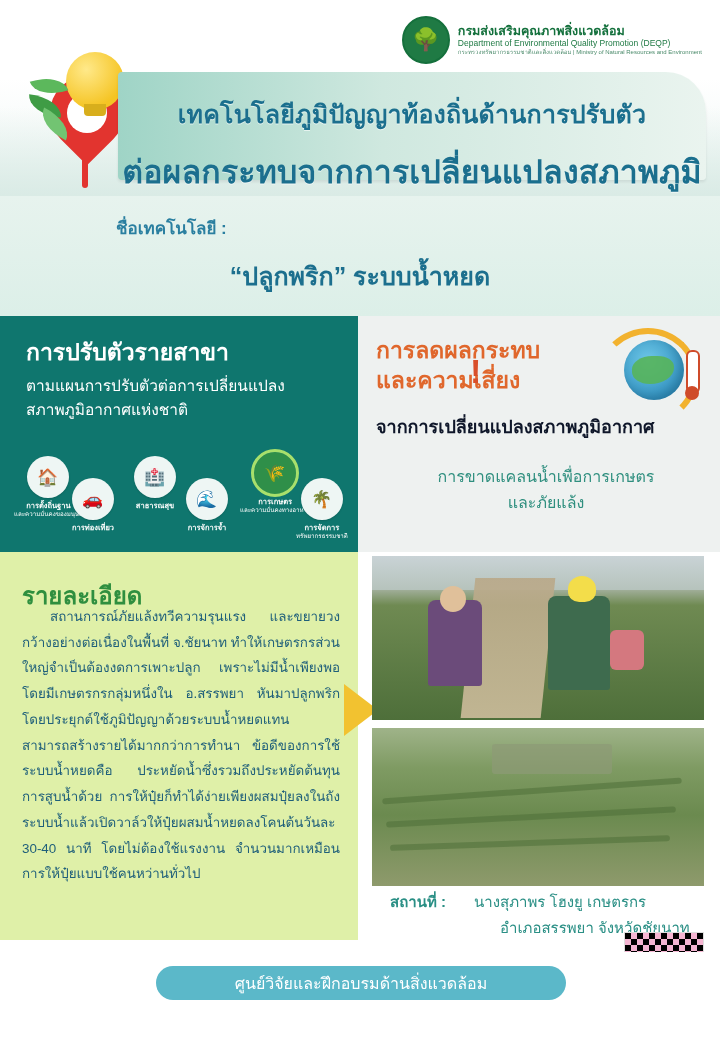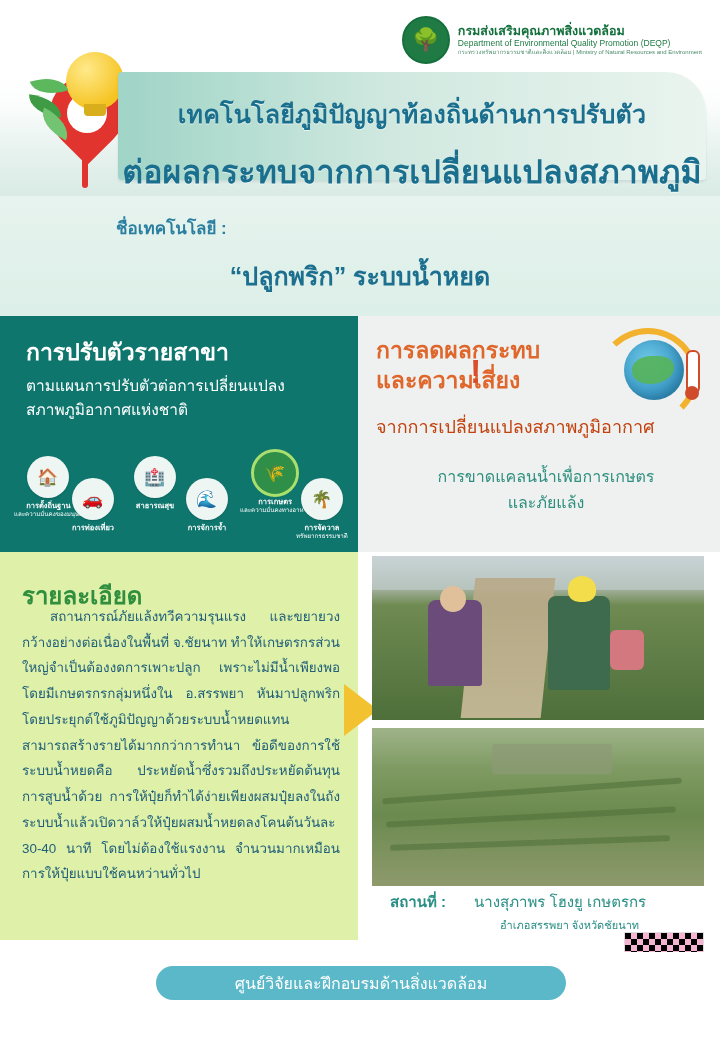--- a/index.html
+++ b/index.html
@@ -238,21 +238,22 @@
     width: 240px;
     font-size: 23px;
     color: #e0672c;
     font-weight: bold;
     line-height: 1.3;
   }
   .panel-right .sub {
     position: absolute;
     left: 18px; top: 96px;
     font-size: 18px;
-    color: #c2410c;
+    color: #0f172a;
+    font-weight: bold;
   }
   .panel-right .note {
     position: absolute;
     left: 48px; top: 148px;
     width: 280px;
     text-align: center;
     font-size: 16px;
     color: #2f8f7f;
     line-height: 1.6;
   }
@@ -396,21 +397,21 @@
   }
   .loc-line1 {
     position: absolute;
     left: 96px; top: 4px;
     font-size: 15px;
     color: #2a8f85;
   }
   .loc-line2 {
     position: absolute;
     left: 122px; top: 30px;
-    font-size: 11px;
+    font-size: 15px;
     color: #2a8f85;
   }
 
   
   .qr-box {
     position: absolute;
     right: 16px; bottom: 28px;
     width: 78px; height: 78px;
     background: #ffffff;
     border: 1px solid #ddd;
@@ -530,21 +531,21 @@
       <div class="sector-col" style="left:230px; top:-4px;">
         <div class="sector-circle hl">🌾</div>
         <div class="sector-cap">
           <span>การเกษตร</span>
           <small>และความมั่นคงทางอาหาร</small>
         </div>
       </div>
       <div class="sector-col" style="left:286px; top:22px;">
         <div class="sector-circle">🌴</div>
         <div class="sector-cap">
-          <span>การจัดวาล</span>
+          <span>การจัดการ</span>
           <small>ทรัพยากรธรรมชาติ</small>
         </div>
       </div>
     </div>
   </div>
 
   <div class="panel-right">
     <h2>
       <span>การลดผลกระทบ</span><br>
       <span>และความเสี่ยง</span>

